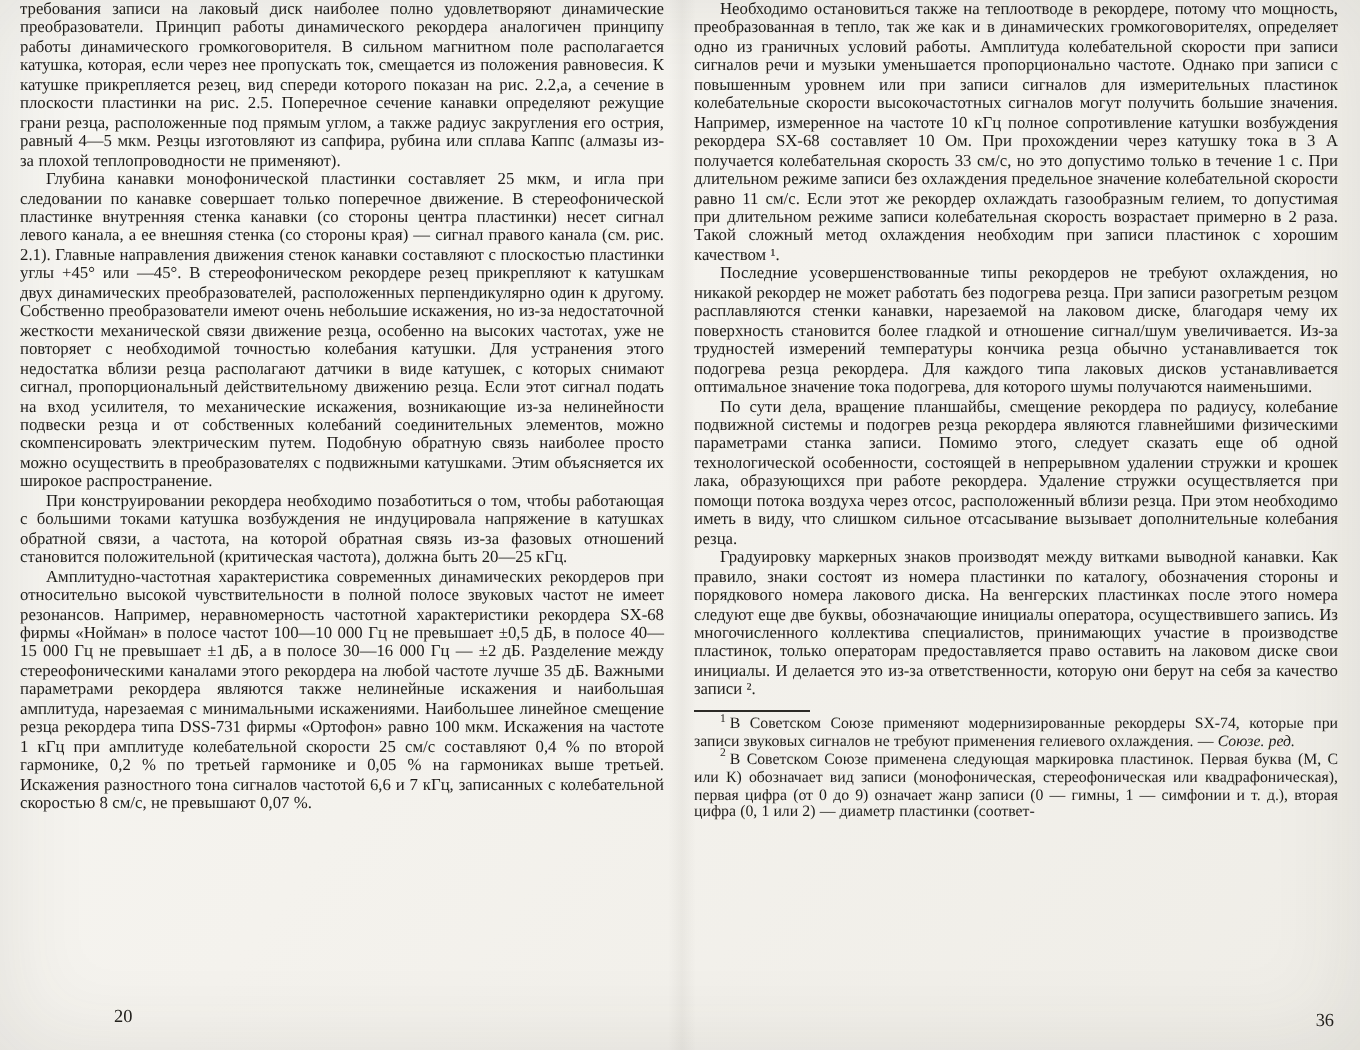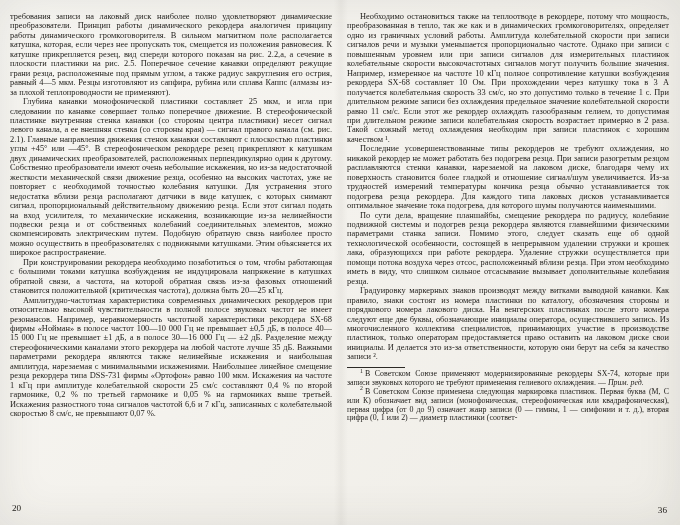--- a/index.html
+++ b/index.html
@@ -2,36 +2,36 @@
 <html><head>
 <meta charset="utf-8">
 <style>
   html,body{margin:0;padding:0;background:#8a8a88;}
   .scan{
     width:680px;height:525px;box-sizing:border-box;position:relative;
     background:linear-gradient(128deg,#f7f6f2 0%,#f4f2ed 45%,#efede7 100%);
     box-shadow:inset 0 0 46px rgba(60,55,45,0.10);
     font-family:"Liberation Serif","DejaVu Serif",serif;
     color:#1e1c19;
-    display:flex;gap:15px;padding:12px 10px 0 10px;
+    display:flex;gap:15px;padding:0 10px 0 10px;
     overflow:hidden;
   }
   .page{width:322px;position:relative;flex:0 0 322px;}
   .col p{
     margin:0;text-align:justify;text-indent:13px;
     font-size:8.4px;line-height:9.45px;
     word-spacing:0.1px;
   }
   .col p.noindent{text-indent:0;}
   .fnblock{margin-top:5px;}
   .fnrule{width:58px;border:0;border-top:1.2px solid #2c2a26;margin:3px 0 2.5px 0;}
   .col p.footnote{font-size:7.9px;line-height:8.85px;text-indent:13px;}
   .fnm{vertical-align:super;font-size:5.8px;line-height:0;padding-right:2px;}
   .fnsig{font-style:italic;}
-  .pagenum{position:absolute;font-size:9.2px;color:#23211d;}
+  .pagenum{position:absolute;font-size:9.2px;color:#23211d;margin-left:45px;}
   .pagenum.pn-left{left:2px;bottom:12px;}
   .pagenum.pn-right{right:2px;bottom:10px;}
   .gutter-shade{
     position:absolute;left:334px;top:0;width:14px;height:525px;
     background:linear-gradient(90deg,rgba(0,0,0,0) 0%,rgba(70,65,55,0.05) 50%,rgba(0,0,0,0) 100%);
     pointer-events:none;
   }
 </style>
 </head>
 <body>
@@ -50,21 +50,21 @@
 
   <div class="page">
     <div class="col">
       <p>Необходимо остановиться также на теплоотводе в рекордере, потому что мощность, преобразованная в тепло, так же как и в динамических громкоговорителях, определяет одно из граничных условий работы. Амплитуда колебательной скорости при записи сигналов речи и музыки уменьшается пропорционально частоте. Однако при записи с повышенным уровнем или при записи сигналов для измерительных пластинок колебательные скорости высокочастотных сигналов могут получить большие значения. Например, измеренное на частоте 10 кГц полное сопротивление катушки возбуждения рекордера SX-68 составляет 10 Ом. При прохождении через катушку тока в 3 А получается колебательная скорость 33 см/с, но это допустимо только в течение 1 с. При длительном режиме записи без охлаждения предельное значение колебательной скорости равно 11 см/с. Если этот же рекордер охлаждать газообразным гелием, то допустимая при длительном режиме записи колебательная скорость возрастает примерно в 2 раза. Такой сложный метод охлаждения необходим при записи пластинок с хорошим качеством ¹.</p>
       <p>Последние усовершенствованные типы рекордеров не требуют охлаждения, но никакой рекордер не может работать без подогрева резца. При записи разогретым резцом расплавляются стенки канавки, нарезаемой на лаковом диске, благодаря чему их поверхность становится более гладкой и отношение сигнал/шум увеличивается. Из-за трудностей измерений температуры кончика резца обычно устанавливается ток подогрева резца рекордера. Для каждого типа лаковых дисков устанавливается оптимальное значение тока подогрева, для которого шумы получаются наименьшими.</p>
       <p>По сути дела, вращение планшайбы, смещение рекордера по радиусу, колебание подвижной системы и подогрев резца рекордера являются главнейшими физическими параметрами станка записи. Помимо этого, следует сказать еще об одной технологической особенности, состоящей в непрерывном удалении стружки и крошек лака, образующихся при работе рекордера. Удаление стружки осуществляется при помощи потока воздуха через отсос, расположенный вблизи резца. При этом необходимо иметь в виду, что слишком сильное отсасывание вызывает дополнительные колебания резца.</p>
       <p>Градуировку маркерных знаков производят между витками выводной канавки. Как правило, знаки состоят из номера пластинки по каталогу, обозначения стороны и порядкового номера лакового диска. На венгерских пластинках после этого номера следуют еще две буквы, обозначающие инициалы оператора, осуществившего запись. Из многочисленного коллектива специалистов, принимающих участие в производстве пластинок, только операторам предоставляется право оставить на лаковом диске свои инициалы. И делается это из-за ответственности, которую они берут на себя за качество записи ².</p>
 
       <div class="fnblock">
         <div class="fnrule"></div>
-        <p class="footnote"><span class="fnm">1</span><span>В Советском Союзе применяют модернизированные рекордеры SX-74, которые при записи звуковых которого не требуют применения гелиевого охлаждения. — </span><span class="fnsig">Прим. ред.</span></p>
+        <p class="footnote"><span class="fnm">1</span><span>В Советском Союзе применяют модернизированные рекордеры SX-74, которые при записи звуковых сигналов не требуют применения гелиевого охлаждения. — </span><span class="fnsig">Союзе. ред.</span></p>
         <p class="footnote"><span class="fnm">2</span><span>В Советском Союзе применена следующая маркировка пластинок. Первая буква (М, С или К) обозначает вид записи (монофоническая, стереофоническая или квадрафоническая), первая цифра (от 0 до 9) означает жанр записи (0 — гимны, 1 — симфонии и т. д.), вторая цифра (0, 1 или 2) — диаметр пластинки (соответ-</span></p>
       </div>
     </div>
     <div class="pagenum pn-right">36</div>
   </div>
 
   <div class="gutter-shade"></div>
 </div>
 
 </body></html>

